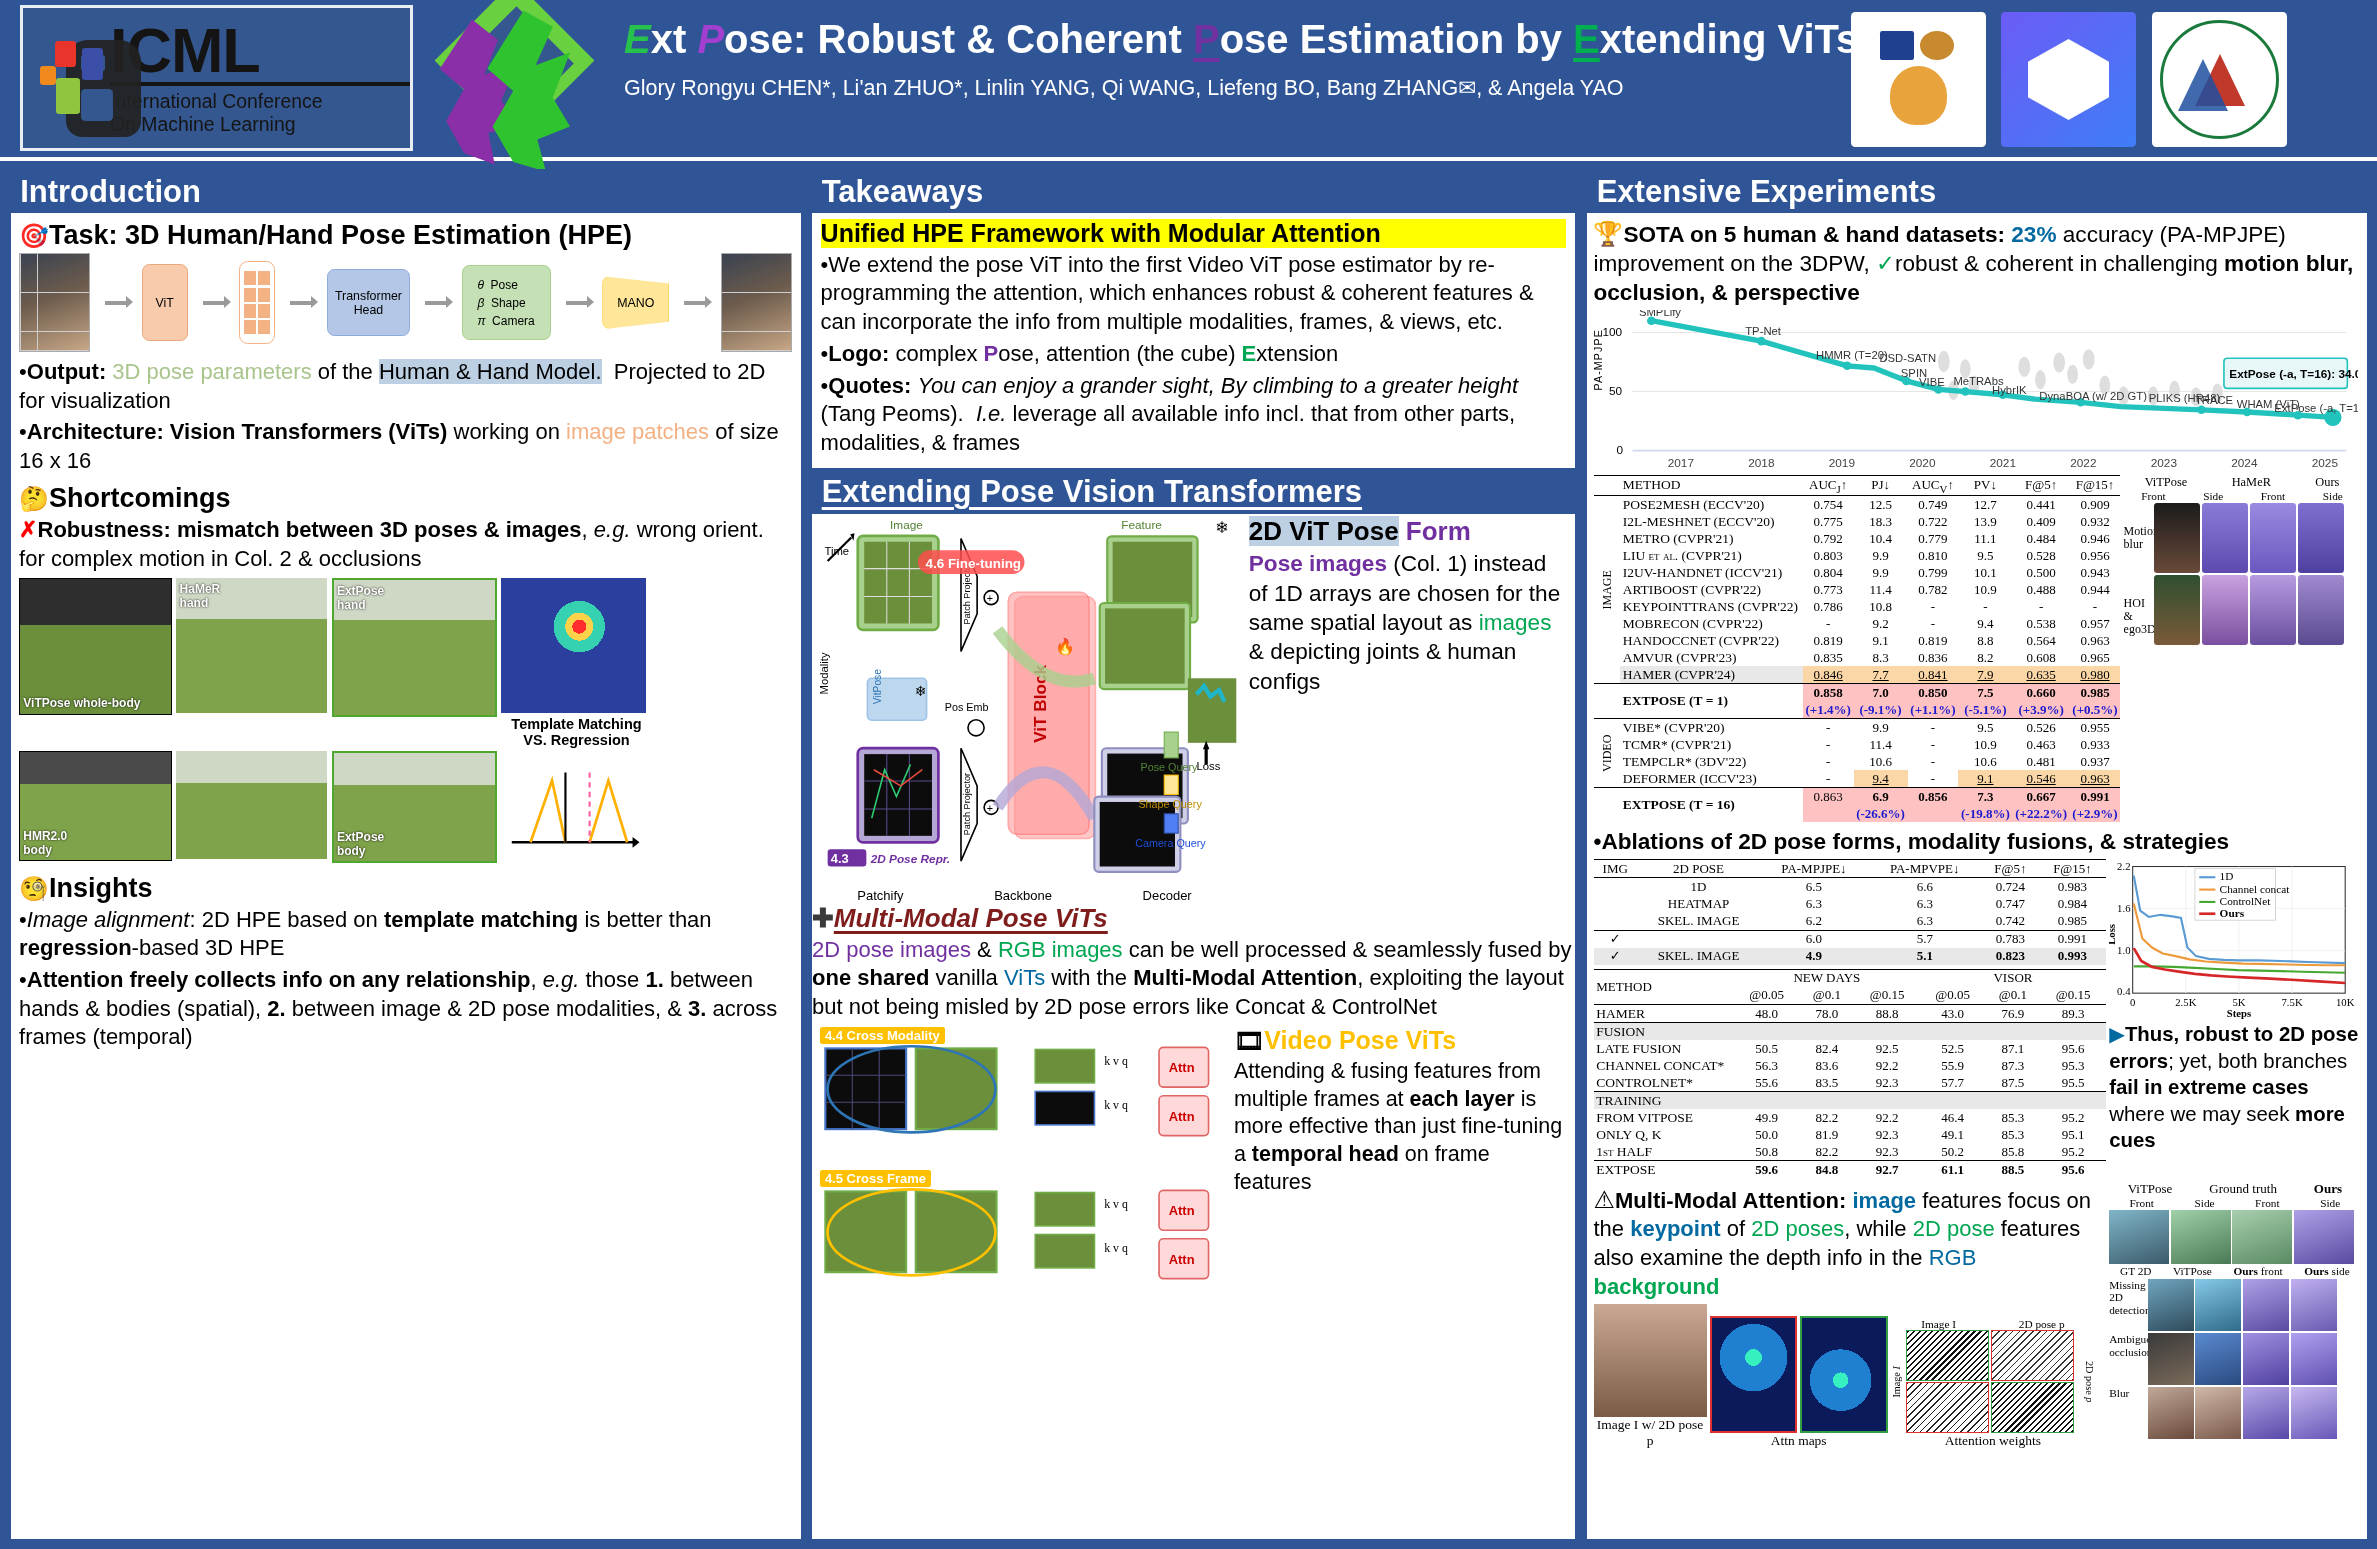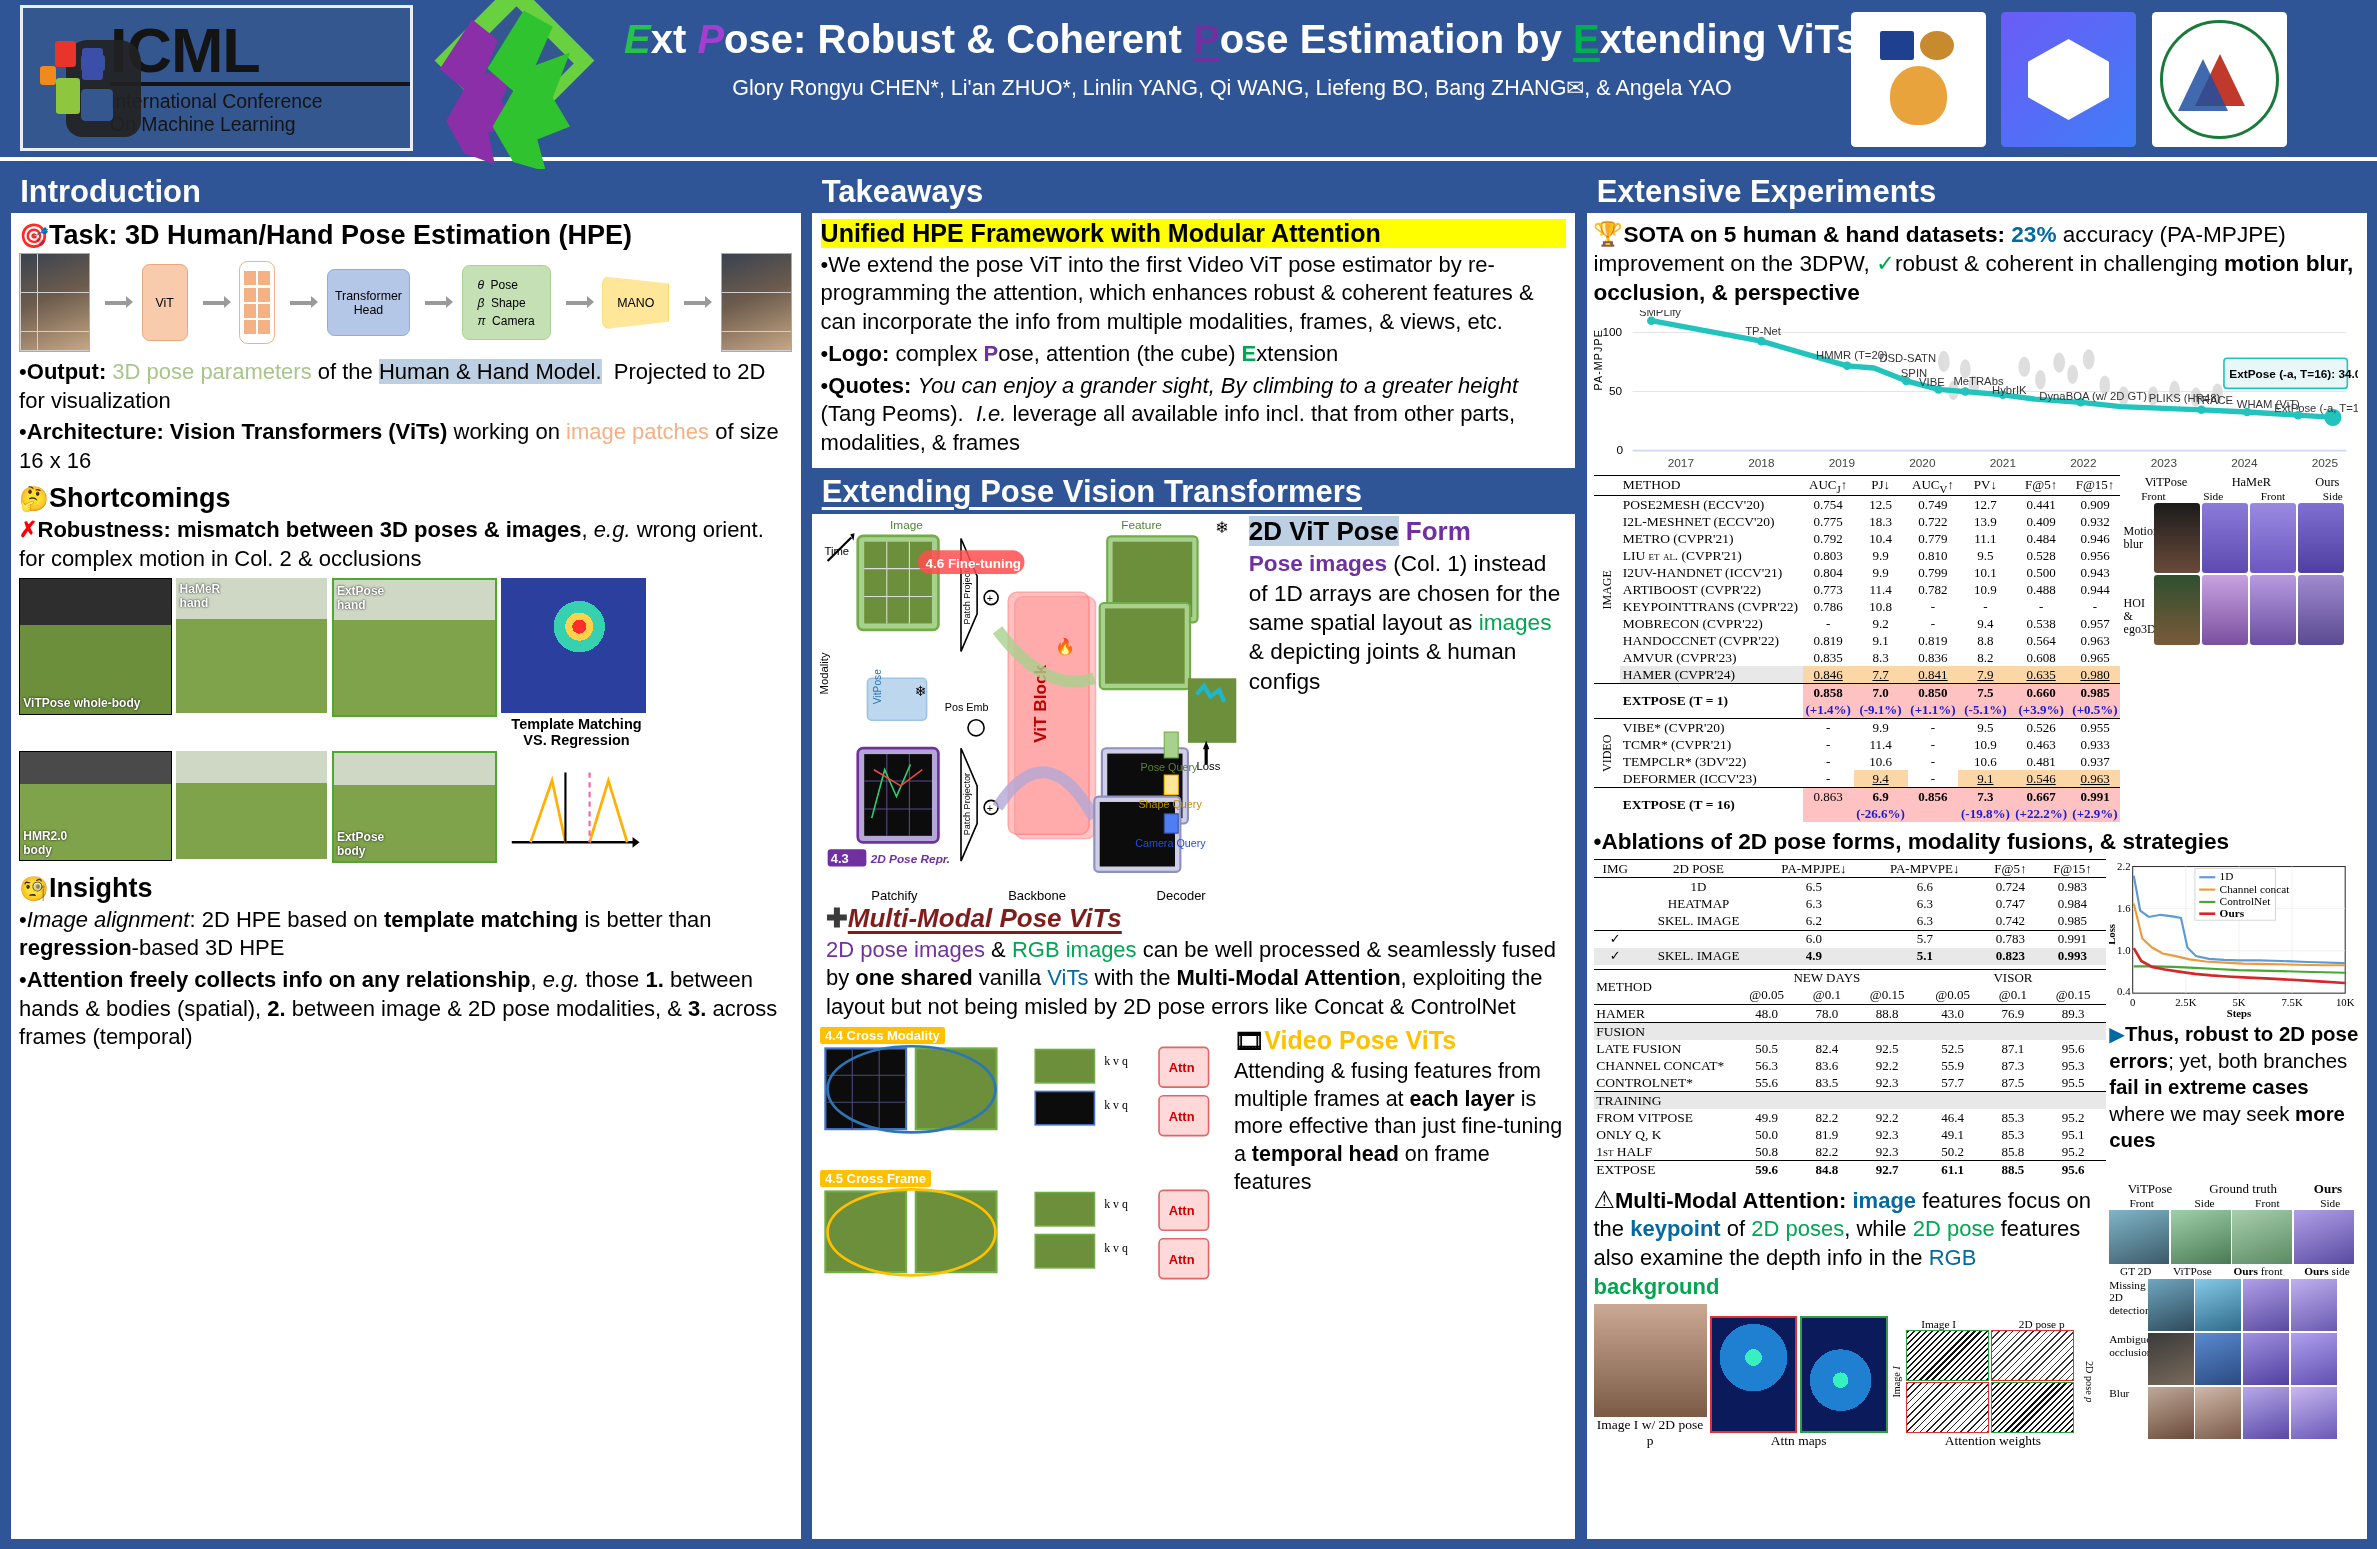--- a/index.html
+++ b/index.html
@@ -51,21 +51,21 @@
     background:#35578f;transform:rotate(45deg);
   }
   .fig-purple{
     position:absolute;left:9.7px;top:25px;width:81px;height:145px;background:#8b2fa8;
     clip-path:polygon(40% 0,72% 14%,55% 38%,96% 30%,76% 56%,100% 74%,60% 78%,68% 100%,30% 92%,8% 70%,30% 48%,0 34%);
   }
   .fig-green{
     position:absolute;left:54px;top:16px;width:86px;height:161px;background:#2fc42f;
     clip-path:polygon(46% 0,80% 10%,60% 34%,100% 26%,80% 54%,100% 72%,62% 80%,72% 100%,34% 94%,10% 72%,34% 50%,4% 36%);
   }
-  .title-wrap{position:absolute;left:624px;top:18.3px;width:1216px;text-align:center;}
+  .title-wrap{position:absolute;left:624px;top:18.3px;width:1216px;}
   .ptitle{font-size:40px;font-weight:bold;color:#ffffff;line-height:1.06;white-space:nowrap;}
   .ptitle .gE{color:#27c24c;font-style:italic;}
   .ptitle .pP{color:#a23fd0;font-style:italic;}
   .ptitle .uP{color:#7030a0;text-decoration:underline;text-decoration-thickness:3.8px;text-underline-offset:5.4px;}
   .ptitle .uE{color:#00b050;text-decoration:underline;text-decoration-thickness:3.8px;text-underline-offset:5.4px;}
   .pauth{margin-top:14px;font-size:21.5px;color:#ffffff;white-space:nowrap;}
 
   .hdr-badge{position:absolute;top:12px;width:135px;height:135px;border-radius:4.3px;}
   .badge-nus{left:1851px;background:#ffffff;display:flex;align-items:center;justify-content:center;}
   .nus-shield{width:102px;height:108px;position:relative;}
@@ -412,21 +412,21 @@
         <div style="width:323px;padding-left:4.3px;">
           <div style="font-size:26px;font-weight:bold;line-height:1.12;">
             <span class="hl-blue">2D ViT Pose</span> <span class="purple">Form</span>
           </div>
           <div class="p" style="font-size:22.6px">
             <b class="purple">Pose images</b> (Col. 1) instead of 1D arrays are chosen for the same spatial layout as <span class="tgreen">images</span> &amp; depicting joints &amp; human configs
           </div>
         </div>
       </div>
 
-      <div style="padding:0 14px;">
+      <div style="padding:0 0;">
         <div style="display:flex;font-size:13px;font-family:'Liberation Sans',sans-serif;justify-content:space-around;width:425px;">
           <span>Patchify</span>
           <span>Backbone</span>
           <span>Decoder</span>
         </div>
 
         <div style="font-size:26px;font-weight:bold;line-height:1.1;margin-top:1.1px;">
           <span style="color:#3b3b3b">✚</span><span class="blue" style="text-decoration:underline;text-decoration-thickness:2.7px;text-underline-offset:4.3px;">Multi-Modal Pose ViTs</span>
         </div>
         <div class="p">

